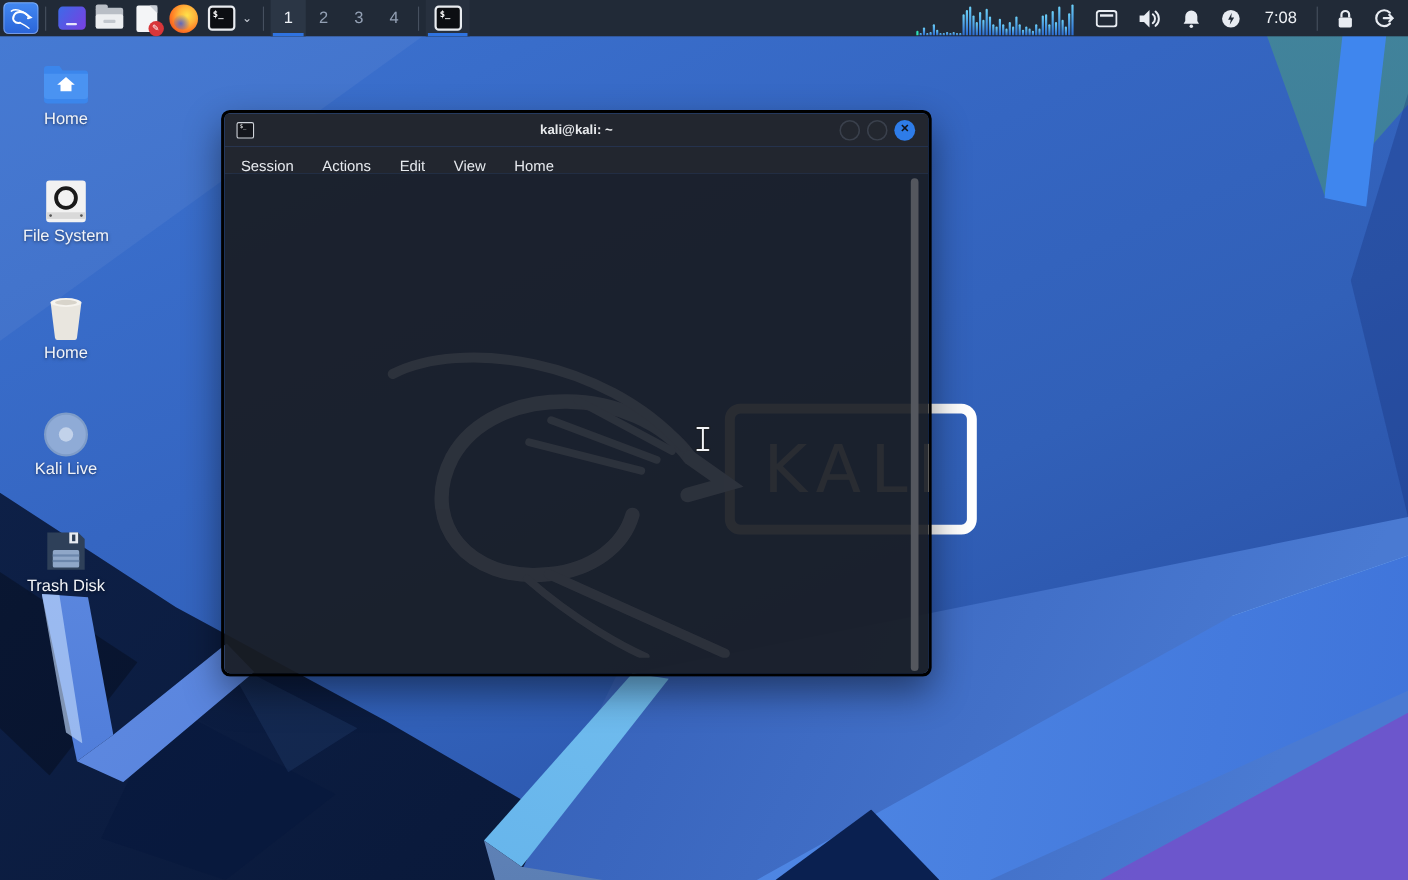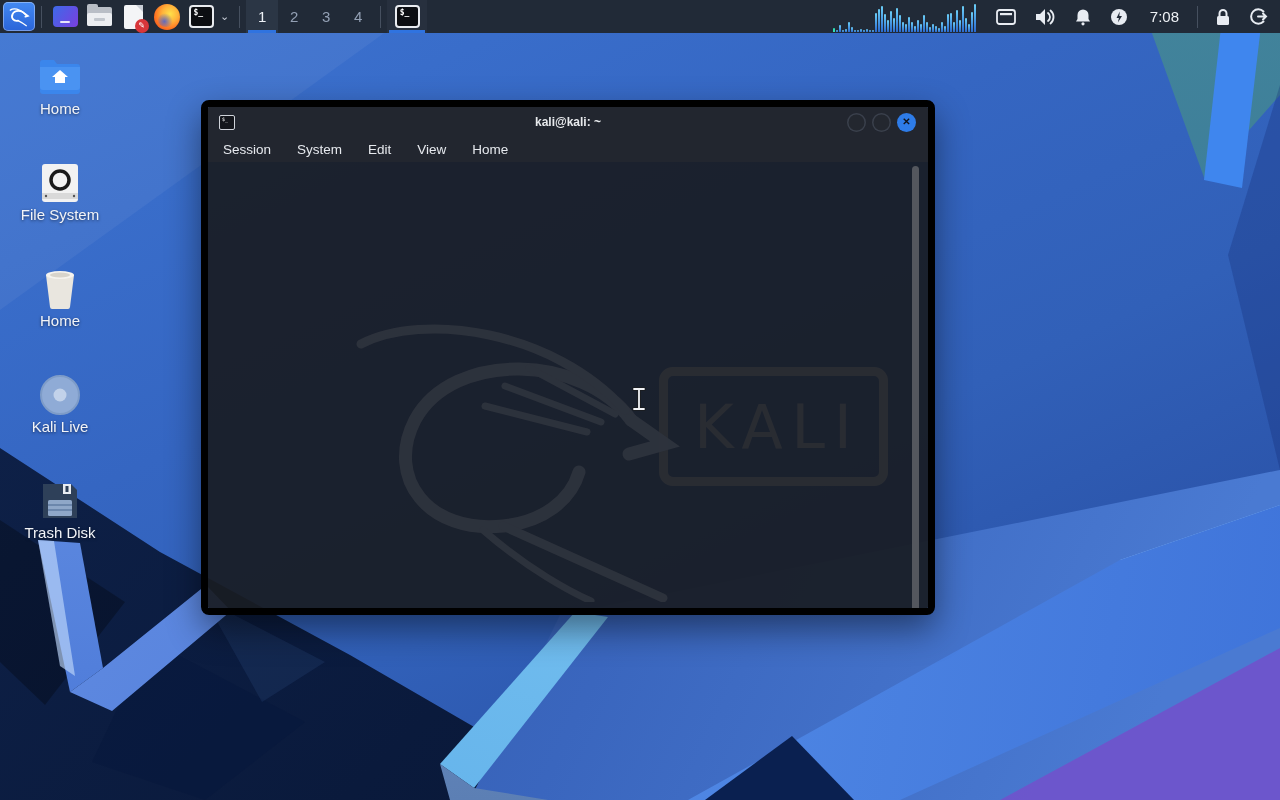--- a/index.html
+++ b/index.html
@@ -97,35 +97,35 @@
   .tico { margin:0 9px; display:flex; align-items:center; justify-content:center; }
   #clock { color:#eef1f5; font-size:15px; margin:0 10px 0 13px; }
   #tray .psep { margin:0 8px; }
 
   
   .dicon { position:absolute; left:12px; width:96px; text-align:center; z-index:2; }
   .dicon .art { height:46px; display:flex; align-items:center; justify-content:center; }
   .dicon .lbl { color:#f2f4f8; font-size:15px; text-shadow:0 1px 3px rgba(0,0,0,.55); }
 
   
-  #win { position:absolute; left:201px; top:100px; width:734px; height:515px; z-index:10;
-         border-radius:8px; overflow:hidden; border:7px solid #000000;
+  #win { position:absolute; left:201px; top:100px; width:646px; height:515px; z-index:10;
+         border-radius:8px; overflow:hidden; border:3px solid #000000;
          box-shadow:0 14px 34px rgba(0,0,0,.45); }
   #titlebar { height:30px; background:#22262f; display:flex; align-items:center; position:relative; }
   #title-icon { width:16px; height:15px; background:#14161c; border:1px solid #cfd3da; border-radius:2px;
                 margin-left:11px; color:#fff; font-size:5px; font-family:"DejaVu Sans Mono",monospace;
                 line-height:6px; padding-left:2px; }
   #wtitle { position:absolute; left:0; right:0; text-align:center; color:#e8eaed; font-size:12px;
             font-weight:bold; pointer-events:none; }
   .wbtns { margin-left:auto; display:flex; gap:6px; margin-right:12px; }
   .wbtn { width:19px; height:19px; border-radius:50%; background:#23272f;
           box-shadow:inset 0 0 0 1.5px #3a404c; }
   .wbtn.close { background:#2e7ce8; box-shadow:none; color:#10131a; font-size:10px; font-weight:bold;
                 display:flex; align-items:center; justify-content:center; line-height:1; }
-  #menubar { height:25px; background:#22262f; display:flex; align-items:center; gap:26px;
+  #menubar { height:25px; background:#22262f; display:flex; align-items:flex-end; gap:26px;
              padding-left:15px; }
   #menubar span { color:#e6e9ee; font-size:13.5px; }
   #tbody { position:relative; height:459px; background:rgba(25,28,34,.93); }
   #dragon { position:absolute; left:125px; top:140px; opacity:.95; }
   #scrollbar { position:absolute; right:9px; top:4px; width:7px; height:448px; background:#54575e;
                border-radius:4px; }
   #prompt { position:absolute; left:11px; top:5px; font-family:"DejaVu Sans Mono", monospace;
             font-size:13px; font-weight:bold; line-height:17px; white-space:pre; }
   .pg { color:#3ca791; } .pb { color:#2d72d2; } .pw { color:#e8e8e8; }
   #cursor { display:inline-block; width:8px; height:14px; background:#dfe3e8; vertical-align:-2px;
@@ -227,21 +227,21 @@
     <div id="title-icon">$_</div>
     <div id="wtitle">kali@kali: ~</div>
     <div class="wbtns">
       <div class="wbtn"></div>
       <div class="wbtn"></div>
       <div class="wbtn close">✕</div>
     </div>
   </div>
   <div id="menubar">
     <span>Session</span>
-    <span>System</span>
+    <span>Actions</span>
     <span>Edit</span>
     <span>View</span>
     <span>Home</span>
   </div>
   <div id="tbody">
     <svg id="dragon" width="400" height="300" viewBox="0 0 400 300">
       <g fill="none" stroke="#2e333d" stroke-width="13" stroke-linecap="round">
         <path d="M298 118 C 250 52, 120 48, 82 118 C 52 176, 96 232, 170 224 C 210 220, 238 198, 246 170"></path>
         <path d="M298 118 L 332 142 L 296 152"></path>
         <path d="M292 108 C 220 28, 90 10, 28 42" stroke-width="9"></path>

